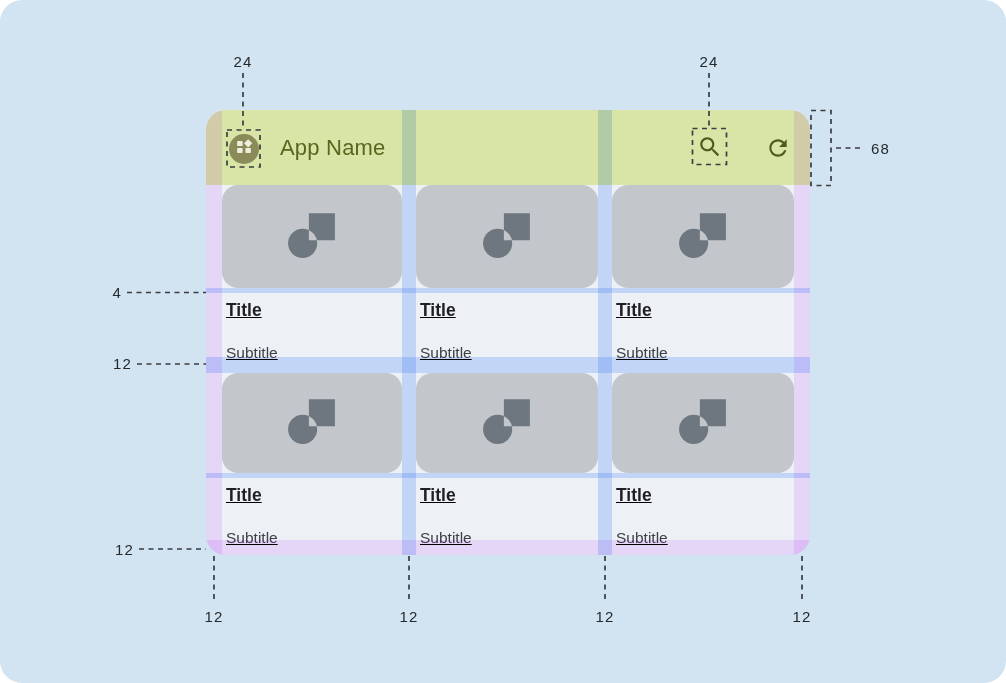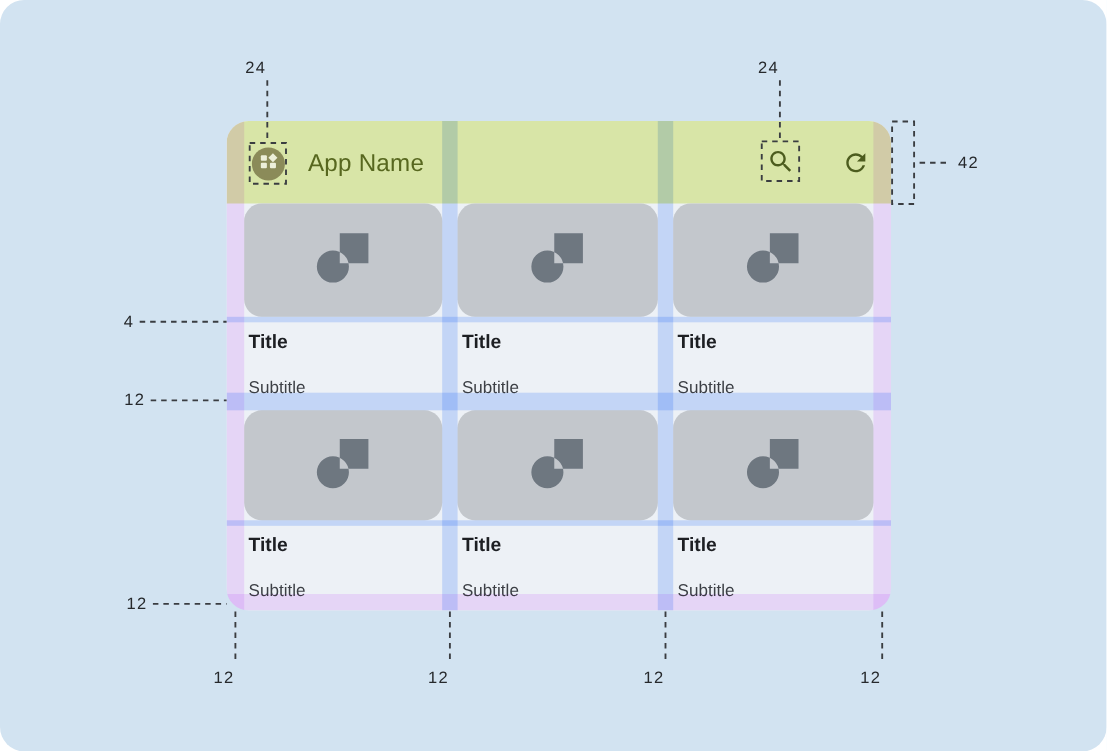--- a/index.html
+++ b/index.html
@@ -28,35 +28,35 @@
   .icon-btn.search{left:491px;top:24px;}
   .icon-btn.refresh{left:559px;top:25px;}
   
   .img-ph{
     position:absolute;background:#c3c7cc;border-radius:16px;
     display:flex;align-items:center;justify-content:center;
   }
   .r1{top:75px;height:103px;} .r2{top:263px;height:100px;}
   .c1{left:16px;width:180px;} .c2{left:210px;width:182px;} .c3{left:406px;width:182px;}
   
-  .card-text{position:absolute;padding:7px 12px 0 4px;box-sizing:border-box;}
+  .card-text{position:absolute;padding:7px 12px 0 4px;box-sizing:border-box;text-decoration:underline;}
   .t1{top:183px;height:64px;} .t2{top:368px;height:62px;}
   .card-title{font-size:17.5px;font-weight:700;color:#1d1f23;line-height:21px;}
   .card-sub{font-size:15.5px;font-weight:400;color:#3d4046;line-height:19px;margin-top:22px;}
   
   .strip{position:absolute;mix-blend-mode:multiply;}
   .strip.purple{background:#f7e2ff;}
   .strip.blue{background:#d2e2ff;}
   
   .dims{position:absolute;left:0;top:0;width:1006px;height:683px;pointer-events:none;}
   .lbl{
     position:absolute;font-size:15px;font-weight:500;color:#26292c;
     letter-spacing:1.2px;line-height:18px;
   }
-  .lbl.ctr{} .lbl.rt{text-align:right;}
+  .lbl.ctr{text-align:center;} .lbl.rt{text-align:right;}
 </style>
 </head>
 <body>
 
 <div class="canvas">
 
   <div class="device">
 
     <div class="appbar">
       <div class="logo-btn">
@@ -181,21 +181,21 @@
       <line x1="139" y1="549" x2="206" y2="549"></line>
       <line x1="214" y1="556" x2="214" y2="602"></line>
       <line x1="409" y1="556" x2="409" y2="602"></line>
       <line x1="605" y1="556" x2="605" y2="602"></line>
       <line x1="802" y1="556" x2="802" y2="602"></line>
     </g>
   </svg>
 
   <span class="lbl ctr" style="left:223px;top:53px;width:40px;">24</span>
   <span class="lbl ctr" style="left:689px;top:53px;width:40px;">24</span>
-  <span class="lbl" style="left:871px;top:140px;">42</span>
+  <span class="lbl" style="left:871px;top:140px;">68</span>
   <span class="lbl rt" style="left:90px;top:284px;width:32px;">4</span>
   <span class="lbl rt" style="left:90px;top:355px;width:42px;">12</span>
   <span class="lbl rt" style="left:92px;top:541px;width:42px;">12</span>
   <span class="lbl ctr" style="left:194px;top:608px;width:40px;">12</span>
   <span class="lbl ctr" style="left:389px;top:608px;width:40px;">12</span>
   <span class="lbl ctr" style="left:585px;top:608px;width:40px;">12</span>
   <span class="lbl ctr" style="left:782px;top:608px;width:40px;">12</span>
 
 </div>
 

